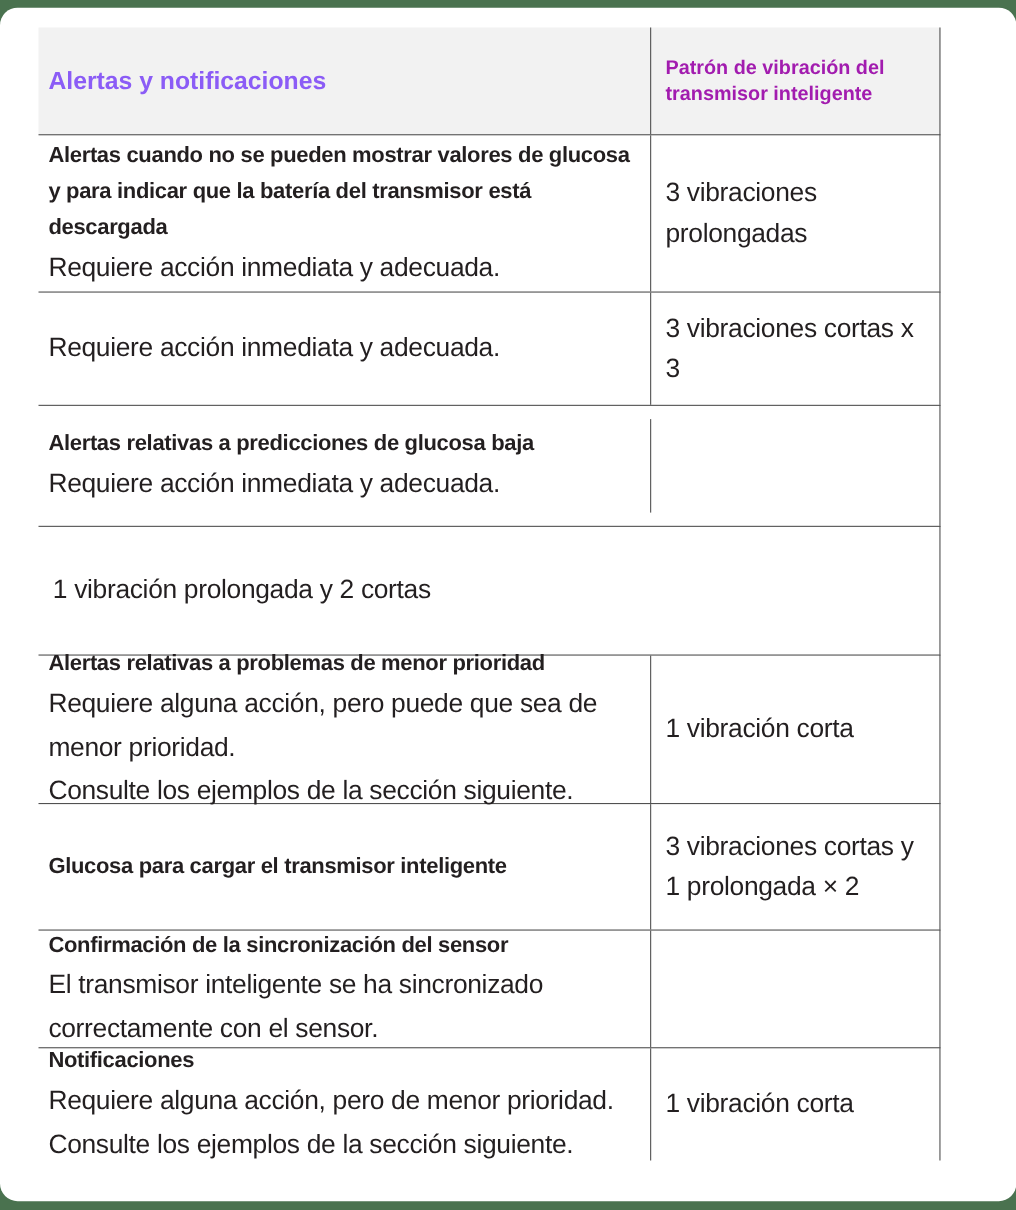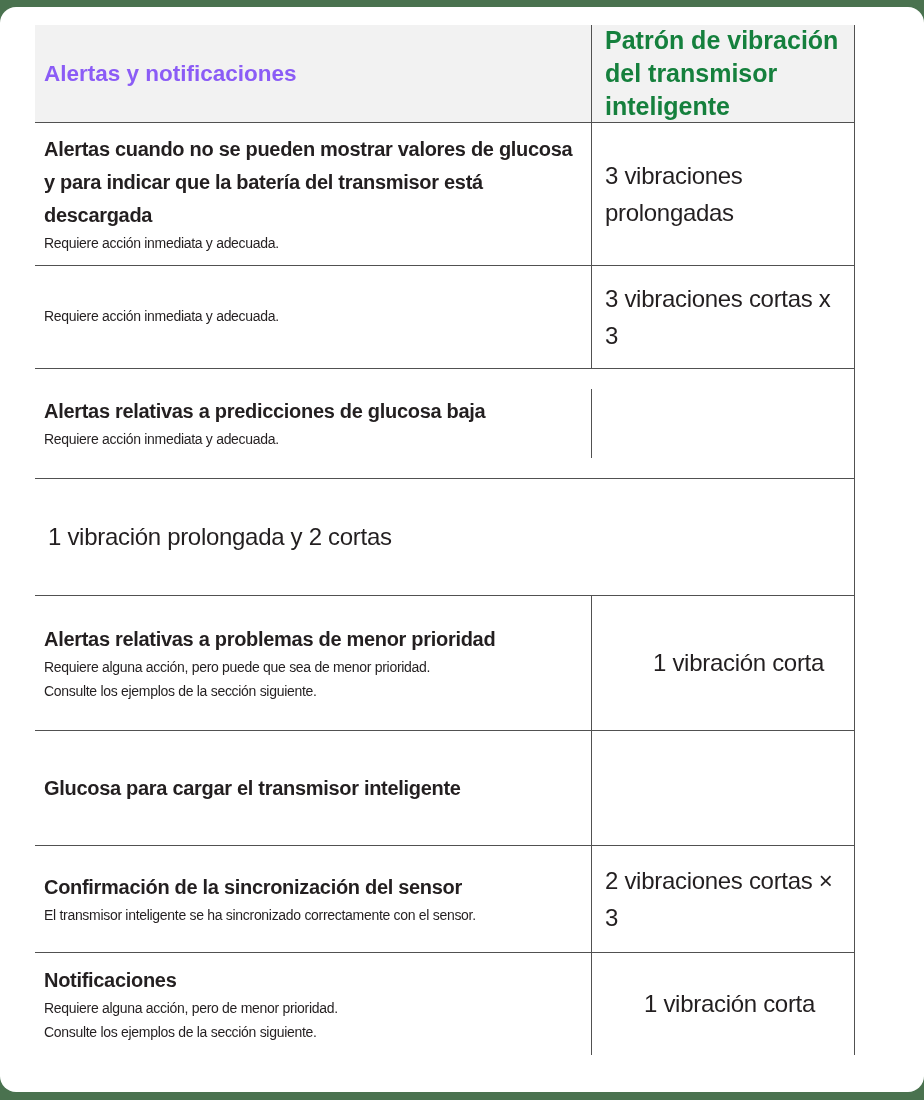--- a/index.html
+++ b/index.html
@@ -61,46 +61,46 @@
     line-height: 1.55;
   }
   .thead .cell-l {
     font-size: 22.5px;
     font-weight: 600;
     color: #8b5cf6;
     letter-spacing: 0;
     line-height: 1.3;
   }
   .thead .cell-r {
-    font-size: 25px;
+    font-size: 18px;
     font-weight: 600;
-    color: #15803d;
+    color: #a21caf;
     letter-spacing: 0;
     line-height: 1.32;
   }
   .title {
     font-weight: 700;
     font-size: 20px;
     letter-spacing: -0.3px;
     line-height: 1.65;
   }
   .desc {
-    font-size: 14px;
+    font-size: 24px;
     letter-spacing: -0.3px;
     line-height: 1.65;
   }
   
   .h1 { height: 143px; }
   .h2 { height: 103px; }
   .h3 { height: 110px; align-items: center; }
   .h4 { height: 117px; }
-  .h5 { height: 135px; gap: 48px; }
+  .h5 { height: 135px; }
   .h6 { height: 115px; }
   .h7 { height: 107px; }
-  .h8 { height: 103px; gap: 39px; }
+  .h8 { height: 103px; }
 </style>
 </head>
 <body>
 
 <div class="page">
   <div class="alerts-table">
 
     <div class="thead">
       <div class="cell-l">
         <span>Alertas y notificaciones</span>
@@ -150,29 +150,29 @@
       </div>
       <div class="cell-r">
         <span>1 vibración corta</span>
       </div>
     </div>
 
     <div class="trow h6">
       <div class="cell-l">
         <div class="title">Glucosa para cargar el transmisor inteligente</div>
       </div>
+      <div class="cell-r">
+        <span>3 vibraciones cortas y 1 prolongada × 2</span>
+      </div>
     </div>
 
     <div class="trow h7">
       <div class="cell-l">
         <div class="title">Confirmación de la sincronización del sensor</div>
         <div class="desc">El transmisor inteligente se ha sincronizado correctamente con el sensor.</div>
-      </div>
-      <div class="cell-r">
-        <span>2 vibraciones cortas × 3</span>
       </div>
     </div>
 
     <div class="trow h8">
       <div class="cell-l">
         <div class="title">Notificaciones</div>
         <div class="desc">Requiere alguna acción, pero de menor prioridad.</div>
         <div class="desc">Consulte los ejemplos de la sección siguiente.</div>
       </div>
       <div class="cell-r">

